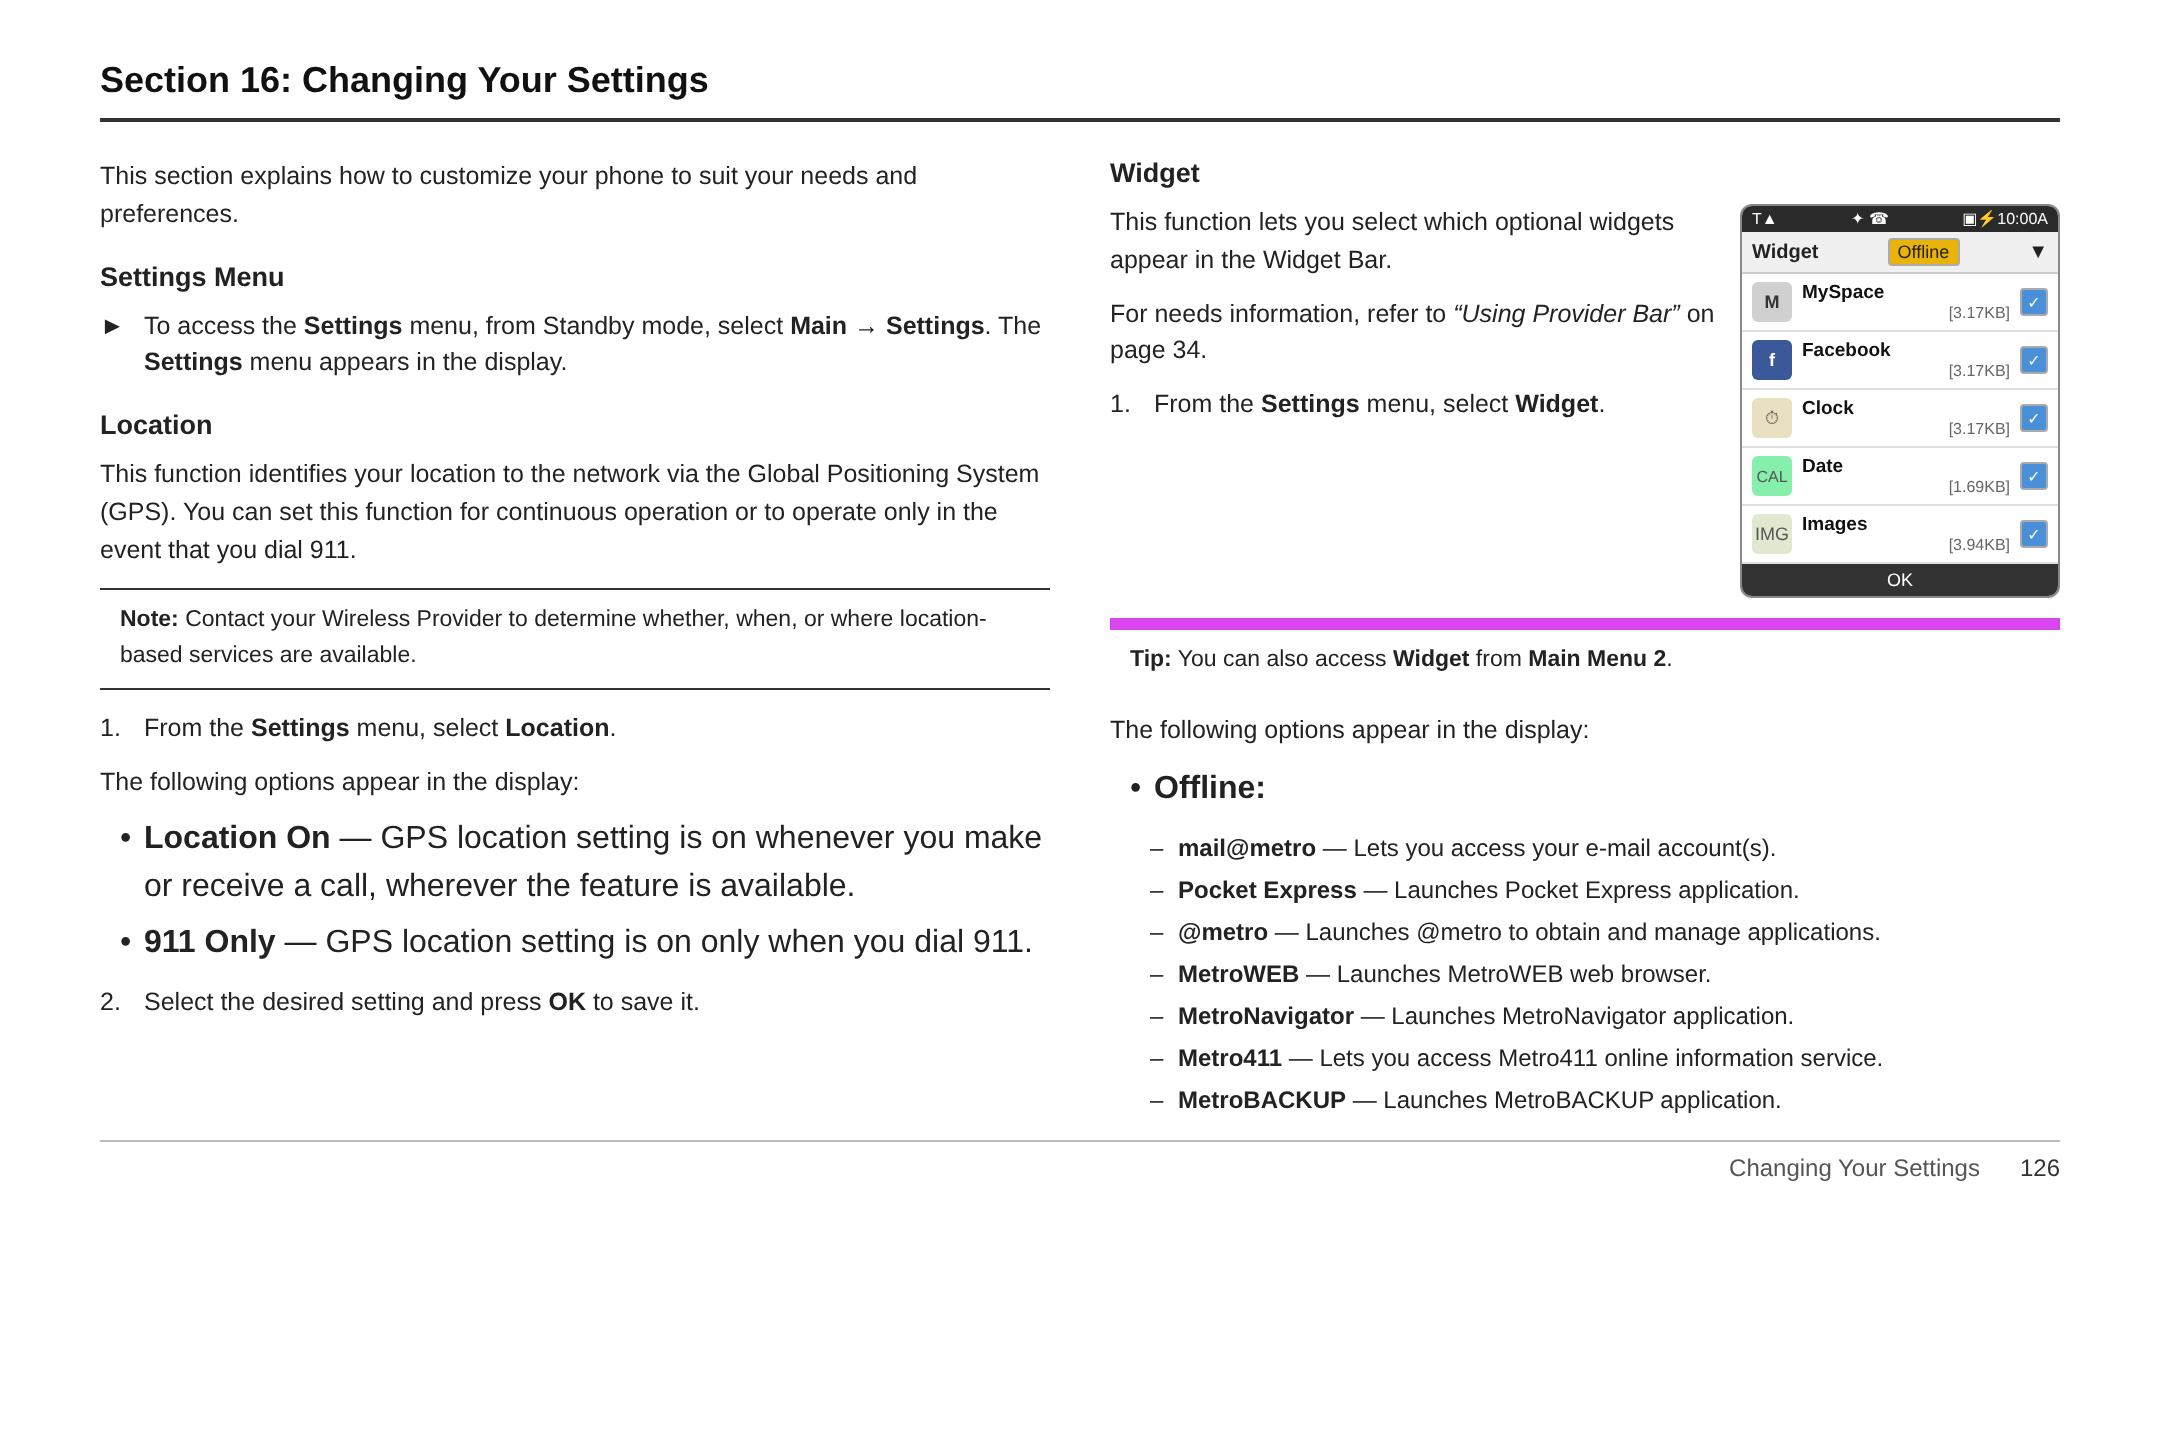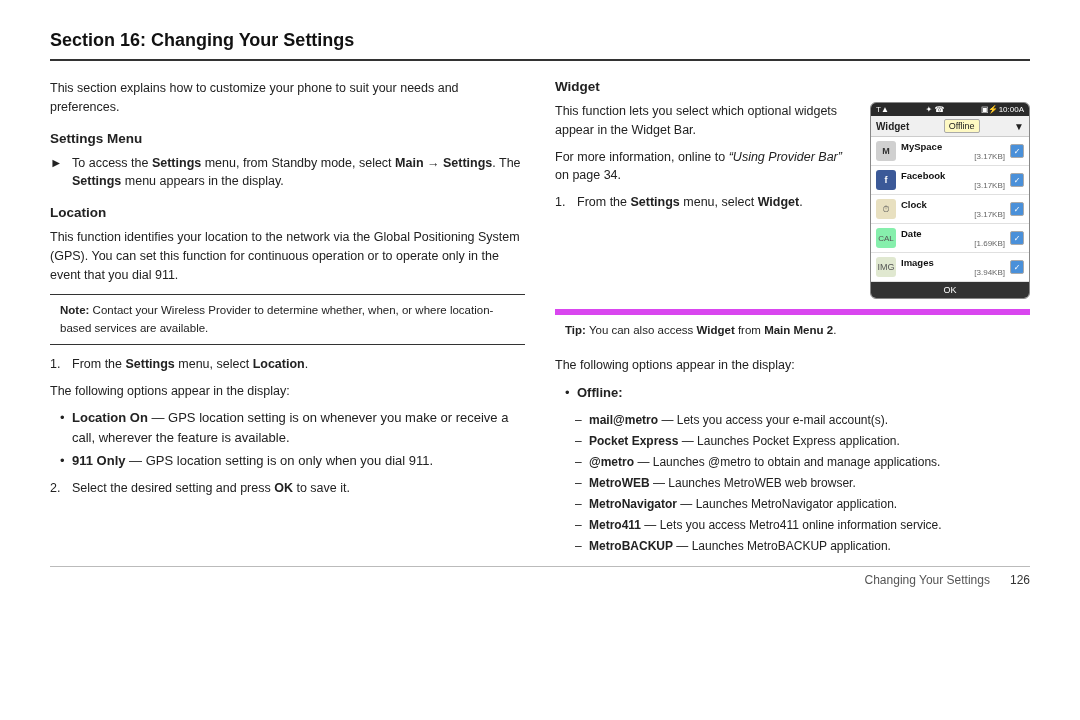--- a/index.html
+++ b/index.html
@@ -66,21 +66,21 @@
       margin-bottom: 8px;
       color: #222;
     }
 
     
     ul.bullet-list {
       list-style: none;
       margin: 6px 0 8px 10px;
     }
     ul.bullet-list li {
-      font-size: 13px;
+      font-size: 16px;
       line-height: 1.5;
       margin-bottom: 4px;
       padding-left: 12px;
       position: relative;
     }
     ul.bullet-list li::before {
       content: "•";
       position: absolute;
       left: 0;
     }
@@ -188,21 +188,21 @@
       background: #f0f0f0;
       display: flex;
       justify-content: space-between;
       align-items: center;
       padding: 3px 5px;
       border-bottom: 1px solid #ccc;
       font-size: 10px;
       font-weight: bold;
     }
     .phone-header-bar .offline-badge {
-      background: #fef9c3;
+      background: #eab308;
       border: 1px solid #aaa;
       padding: 1px 4px;
       font-size: 9px;
       font-weight: normal;
       border-radius: 2px;
     }
     .phone-widget-row {
       display: flex;
       align-items: center;
       border-bottom: 1px solid #e0e0e0;
@@ -343,21 +343,21 @@
     </div>
 
     <div class="right-col">
 
       <div class="section-heading">Widget</div>
 
       <div class="widget-container">
         <div class="widget-text">
           <p>This function lets you select which optional widgets appear in the Widget Bar.</p>
           <p>
-            <span>For more information, online to </span><i>“Using Provider Bar”</i><span> on page 34.</span>
+            <span>For needs information, refer to </span><i>“Using Provider Bar”</i><span> on page 34.</span>
           </p>
 
           <ol class="steps">
             <li>
               <span class="step-num">1.</span>
               <span class="step-body">
                 From the <b>Settings</b> menu, select <b>Widget</b>.
               </span>
             </li>
           </ol>

